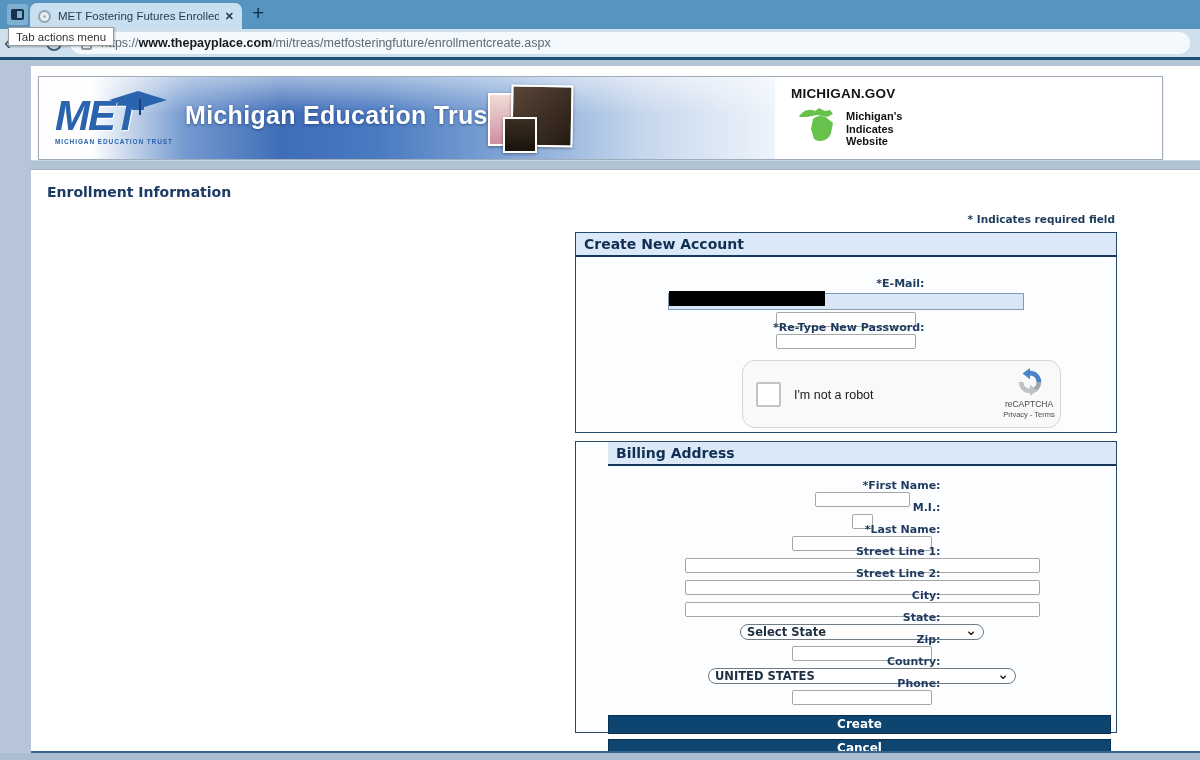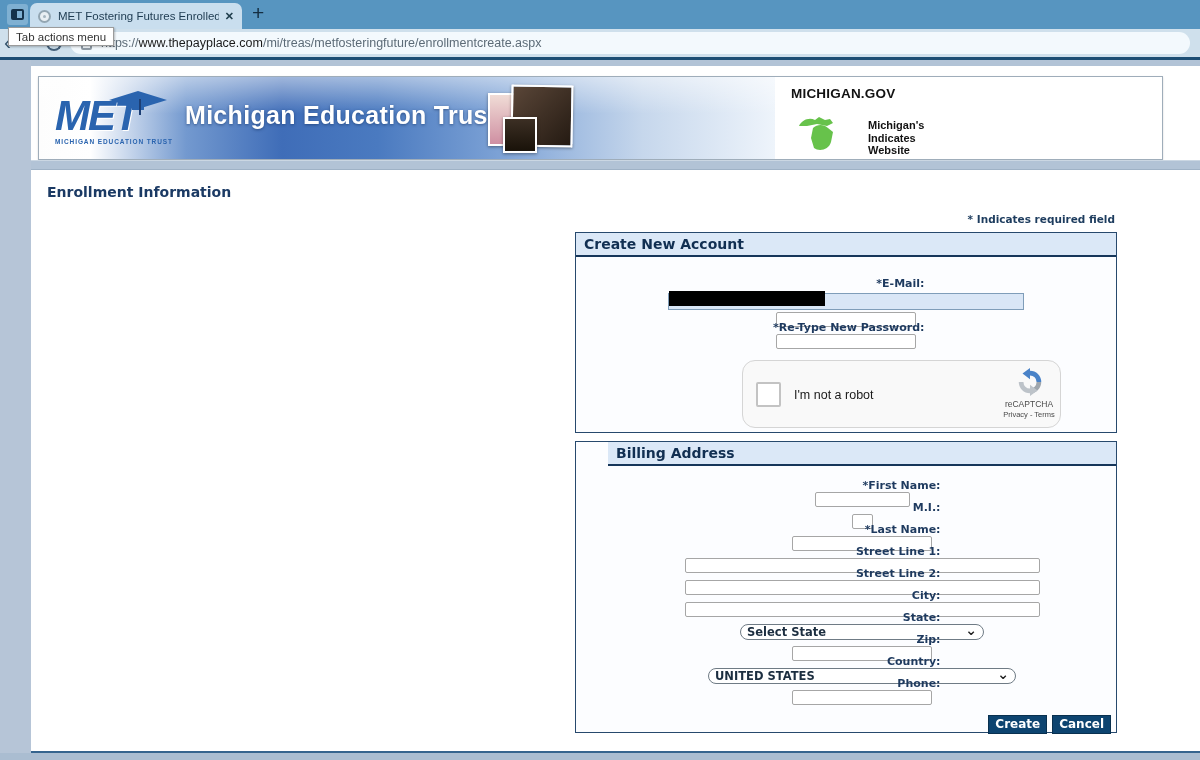--- a/index.html
+++ b/index.html
@@ -23,21 +23,21 @@
   .newtab{ position:absolute; left:252px; top:1px; font-size:21px; color:#142e42; cursor:pointer; }
 
   .navbar{ position:absolute; left:0; top:29px; width:1200px; height:28px; background:#cfe0ec; }
   .back{ position:absolute; left:4px; top:1px; font-size:21px; color:#33536b; cursor:pointer; }
   .refresh{ position:absolute; left:46px; top:6px; width:16px; height:16px; border:2px solid #44607a;
             border-radius:50%; border-top-color:transparent; cursor:pointer; }
   .urlbar{ position:absolute; left:70px; top:3px; width:1120px; height:22px; background:#f3f9fd;
            border-radius:12px; display:flex; align-items:center; padding:0 11px; cursor:text; }
   .page-icon{ width:11px; height:13px; border:2px solid #8e9aa4; border-radius:2px; margin-right:9px; flex:0 0 auto; }
   .url-text{ font-size:12.5px; color:#5c6b77; white-space:nowrap; }
-  .url-text .bold{ color:#1a1a1a; font-weight:normal; }
+  .url-text .bold{ color:#1a1a1a; font-weight:bold; }
 
   .tooltip{ position:absolute; left:8px; top:27px; height:19px; background:#fff; border:1px solid #9b9b9b;
             display:flex; align-items:center; padding:0 7px; font-size:11.5px; color:#333; z-index:50;
             box-shadow:1px 1px 2px rgba(0,0,0,.25); white-space:nowrap; }
 
   .chrome-edge{ position:absolute; left:0; top:57px; width:1200px; height:3px; background:#1d4e74; }
   .band-top{ position:absolute; left:0; top:60px; width:1200px; height:6px; background:#b2c3d6; }
   .left-strip{ position:absolute; left:0; top:60px; width:31px; height:693px; background:#b6c5d7; }
 
   
@@ -52,21 +52,21 @@
   .met-cap{ position:absolute; left:48px; top:-3px; }
   .met-caption{ font-size:6.5px; font-weight:bold; color:#2a64af; letter-spacing:.9px; margin-top:-1px; }
   .banner-title{ position:absolute; left:146px; top:24px; font-size:25px; font-weight:bold; color:#fff;
                  text-shadow:0 1px 3px rgba(25,55,105,.65); letter-spacing:.3px; }
   .photo{ position:absolute; border:2px solid #fff; box-shadow:0 1px 3px rgba(0,0,0,.4); }
   .photoA{ left:449px; top:16px; width:40px; height:53px; background:linear-gradient(#f0dcd6,#cf8fa2); }
   .photoB{ left:472px; top:8px;  width:62px; height:62px; background:linear-gradient(135deg,#5a4638,#241a12); transform:rotate(1deg); }
   .photoC{ left:464px; top:40px; width:34px; height:36px; background:linear-gradient(#3c2f24,#191209); }
   .migov{ position:absolute; left:752px; top:9px; width:180px; }
   .migov-title{ font-size:13.5px; font-weight:800; color:#121212; letter-spacing:.2px; }
-  .migov-row{ display:flex; margin-top:11px; margin-left:6px;gap:22px; }
+  .migov-row{ display:flex; margin-top:2px; margin-left:6px; }
   .migov-lines{ font-size:11px; font-weight:700; color:#121212; line-height:12.5px; margin-left:5px; margin-top:7px; }
 
   .band2{ position:absolute; left:31px; top:160px; width:1169px; height:10px; background:#b2c3d6;
           border-top:1px solid #cbd7e3; border-bottom:1px solid #9fb2c6; }
 
   .page-heading{ position:absolute; left:47px; top:184px; font-family:"DejaVu Sans",sans-serif;
                  font-size:14px; font-weight:bold; color:#1b3a64; }
   .required-note{ position:absolute; left:815px; top:213px; width:300px; text-align:right;
                   font-family:"DejaVu Sans",sans-serif; font-size:10.5px; font-weight:600; color:#1d3c5e; }
 
@@ -97,21 +97,21 @@
   .cap-logo{ position:absolute; right:15px; top:6px; width:30px; height:30px; }
   .cap-brand{ position:absolute; right:0; top:38px; width:62px; text-align:center; font-size:8.5px; color:#4a4a4a; }
   .cap-links{ position:absolute; right:0; top:49px; width:62px; text-align:center; font-size:7.5px; color:#4a4a4a; cursor:pointer;margin-left:28px; }
 
   .fselect{ height:19px; border:1px solid #6f7b85; border-radius:8px; background:#fff; display:flex;
             align-items:center; justify-content:space-between; padding:0 6px; font-size:11.5px;
             font-weight:600; color:#1c2e40; cursor:pointer; }
   .w-state{ width:244px; } .w-country{ width:308px; }
   .chev{ font-size:14px; font-weight:bold; color:#222; line-height:8px; margin-top:-4px; }
 
-  .btnrow{ display:flex; justify-content:flex-end; gap:5px; margin:21px 5px 0 0; }
+  .btnrow{ display:flex; gap:5px; margin:21px 5px 0 0;flex-direction:column; }
   .btn{ background:#0d4470; color:#fff; font-size:12px; font-weight:bold; padding:1px 6px 2px;
         border:1px solid #09304f; cursor:pointer; font-family:"DejaVu Sans",sans-serif; }
 
   .bottom-line{ position:absolute; left:31px; top:751px; width:1169px; height:2px; background:#35648e; }
   .band-bottom{ position:absolute; left:0; top:753px; width:1200px; height:7px; background:#aabdd1; }
 </style>
 </head>
 <body>
 
 <div class="screen">

